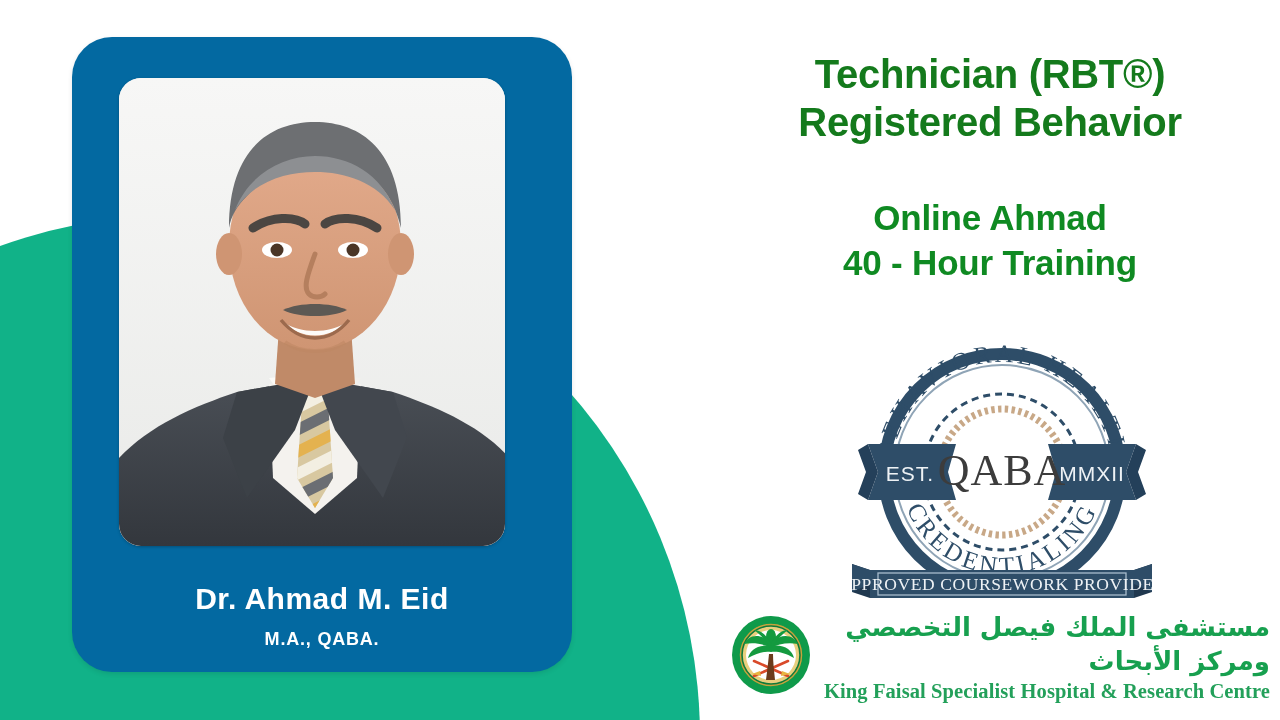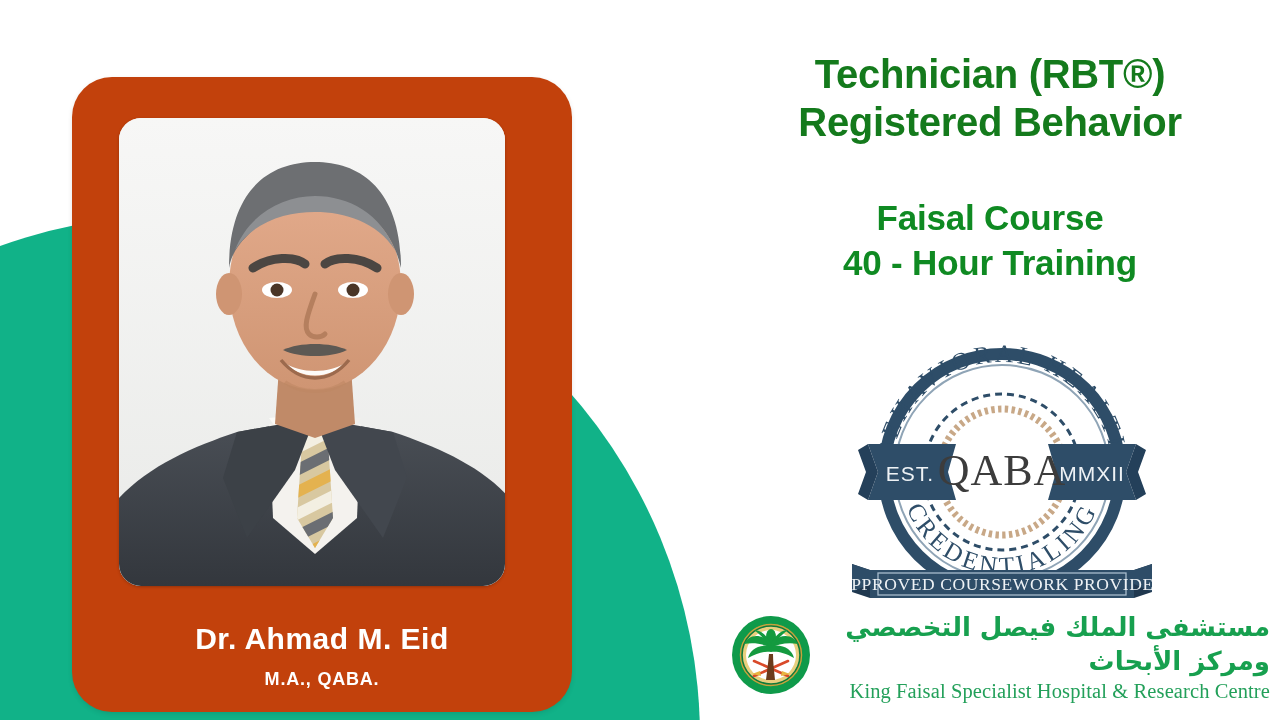--- a/index.html
+++ b/index.html
@@ -11,23 +11,22 @@
 
   
   .teal-blob{
     position:absolute;left:-345px;top:215px;width:1045px;height:1045px;
     border-radius:50%;background:#11b288;
   }
 
   
   .profile-card{
     position:absolute;left:72px;top:37px;width:500px;height:635px;
-    background:#c2410c;border-radius:40px;
+    background:#0369a1;border-radius:40px;
     box-shadow:0 2px 5px rgba(0,0,0,.10);
-    margin-top:40px;
   }
   .photo-frame{
     position:absolute;left:47px;top:41px;width:386px;height:468px;
     border-radius:22px;overflow:hidden;background:#f2f3f2;
     box-shadow:0 1px 3px rgba(0,0,0,.25);
   }
   .photo-frame svg{display:block;width:100%;height:100%;}
 
   .person-name{
     position:absolute;left:0;right:0;top:545px;text-align:center;
@@ -61,21 +60,21 @@
   .hospital{position:absolute;left:30px;top:608px;width:540px;height:95px;}
   .hospital-emblem{position:absolute;left:0;top:6px;width:82px;height:82px;}
   .hospital-emblem svg{display:block;width:100%;height:100%;}
   .hospital-text{position:absolute;left:92px;top:2px;width:448px;}
   .hospital-ar{
     color:#17a04f;font-size:26px;font-weight:bold;text-align:right;
     direction:rtl;line-height:34px;font-family:"DejaVu Sans", sans-serif;
   }
   .hospital-en{
     color:#23a05a;font-size:20.5px;text-align:right;line-height:26px;
-    font-family:"Liberation Serif", serif;font-weight:normal;letter-spacing:.1px;
+    font-family:"Liberation Serif", serif;font-weight:bold;letter-spacing:.1px;
   }
 </style>
 </head>
 <body>
 
 <div class="stage">
 
   <div class="teal-blob"></div>
 
   <div class="profile-card">
@@ -161,21 +160,21 @@
   </div>
 
   <div class="right-col">
 
     <div class="course-title">
       <div>Technician (RBT®)</div>
       <div>Registered Behavior</div>
     </div>
 
     <div class="course-sub">
-      <div>Faisal Course</div>
+      <div>Online Ahmad</div>
       <div>40 - Hour Training</div>
     </div>
 
     <div class="qaba-seal">
       <svg viewBox="0 0 300 280">
         <defs>
           <path id="arcTop" d="M 40 150 A 110 110 0 0 1 260 150"></path>
           <path id="arcBot" d="M 48 150 A 102 102 0 0 0 252 150"></path>
         </defs>
 

